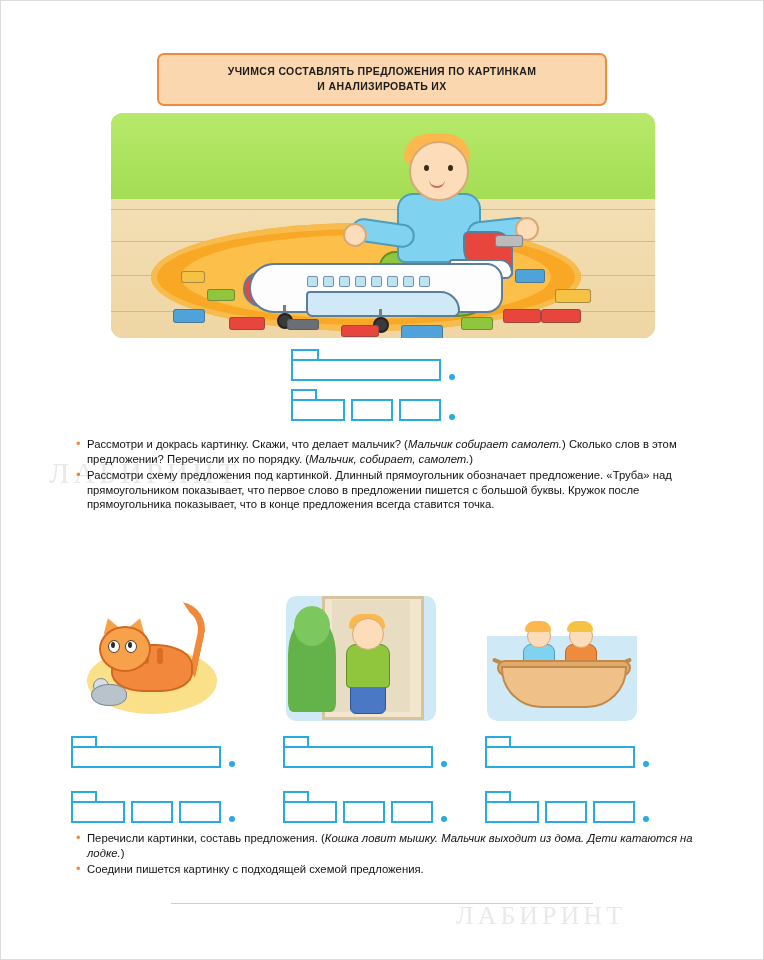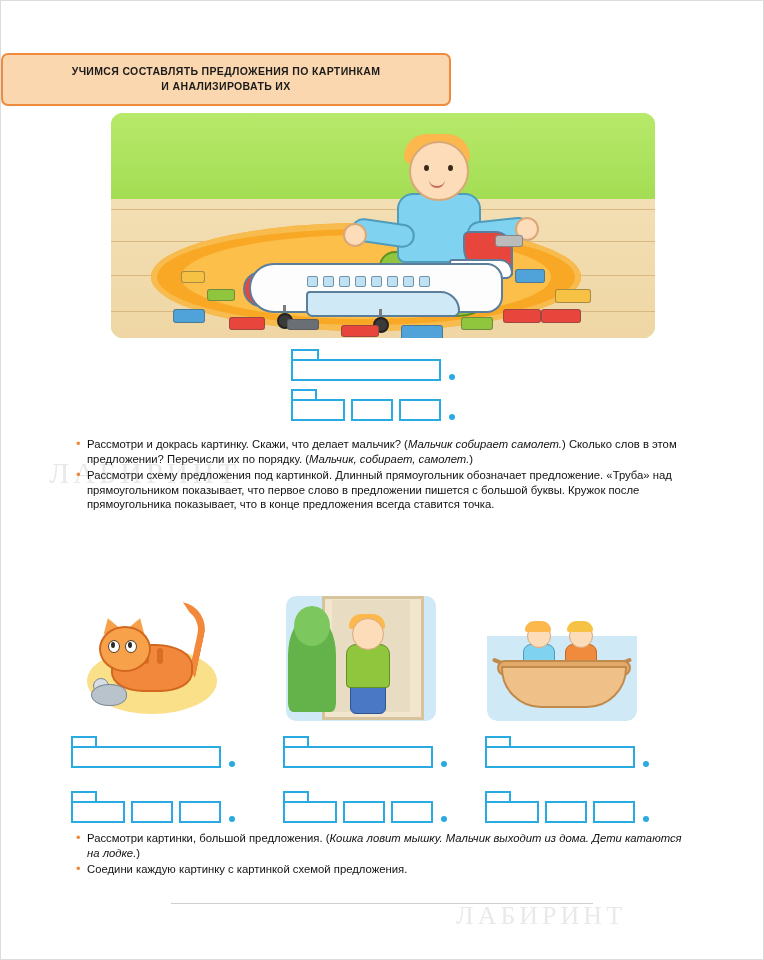--- a/index.html
+++ b/index.html
@@ -24,20 +24,21 @@
     background: #fff;
   }
 
   
   .banner-wrap {
     position: absolute;
     top: 52px;
     left: 0;
     width: 100%;
     display: flex;
+    justify-content: center;
   }
   .banner {
     width: 450px;
     background: #fbd7b0;
     border: 2px solid #f08a3c;
     border-radius: 7px;
     text-align: center;
     padding: 9px 6px 10px 6px;
     box-sizing: border-box;
   }
@@ -684,22 +685,22 @@
   </div>
   <div class="scheme" style="left:484px; top:790px; width:180px; height:34px;">
     <div class="sch-box" style="left:0; top:0; width:26px; height:12px; border-bottom:none;"></div>
     <div class="sch-box" style="left:0; top:10px; width:54px; height:22px;"></div>
     <div class="sch-box" style="left:60px; top:10px; width:42px; height:22px;"></div>
     <div class="sch-box" style="left:108px; top:10px; width:42px; height:22px;"></div>
     <div class="sch-dot" style="left:158px; top:25px;"></div>
   </div>
 
   <div class="bullets" id="bullets-bottom" style="top:830px;">
-      <div class="bullet"><span>Рассмотри картинки, большой предложения. (</span><span class="it">Кошка ловит мышку. Мальчик выходит из дома. Дети катаются на лодке.</span><span>)</span></div>
-      <div class="bullet"><span>Соедини каждую картинку с картинкой схемой предложения.</span></div>
+      <div class="bullet"><span>Перечисли картинки, составь предложения. (</span><span class="it">Кошка ловит мышку. Мальчик выходит из дома. Дети катаются на лодке.</span><span>)</span></div>
+      <div class="bullet"><span>Соедини пишется картинку с подходящей схемой предложения.</span></div>
     </div>
 
   <div class="foot-rule"></div>
 
   <div class="wm wm1">ЛАБИРИНТ</div>
   <div class="wm wm2">ЛАБИРИНТ</div>
 
 </div>
 
 </body></html>

